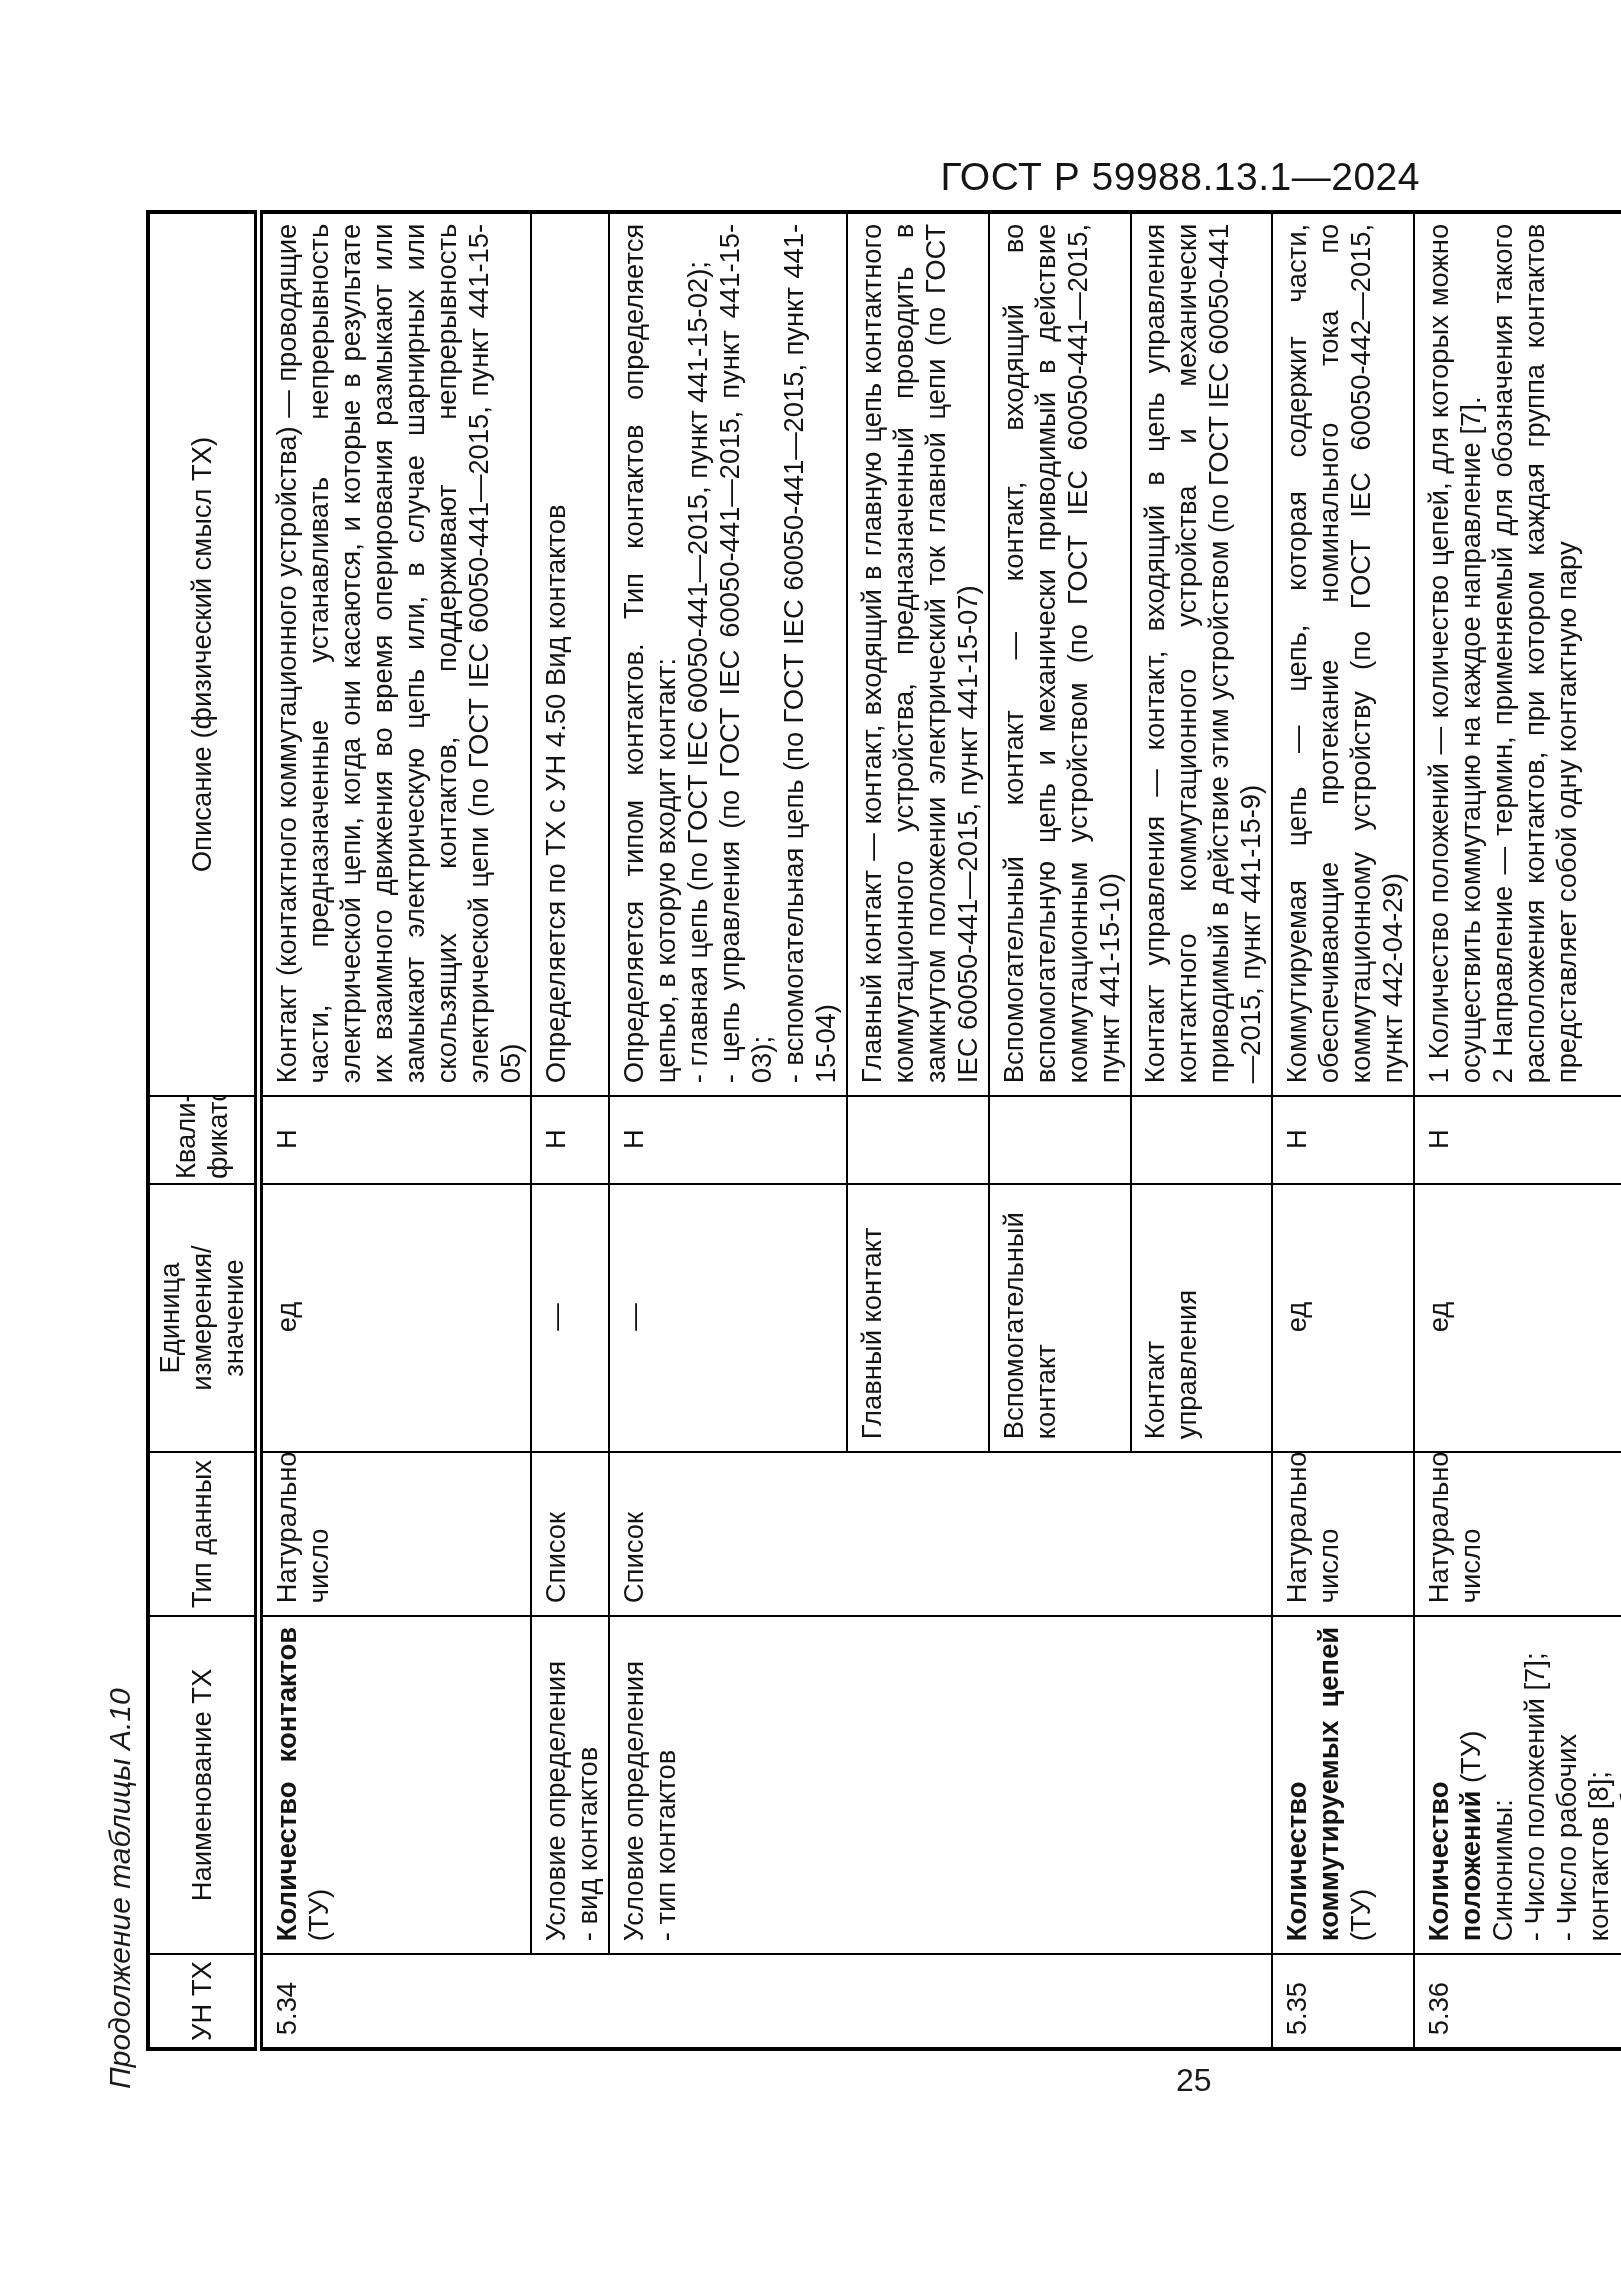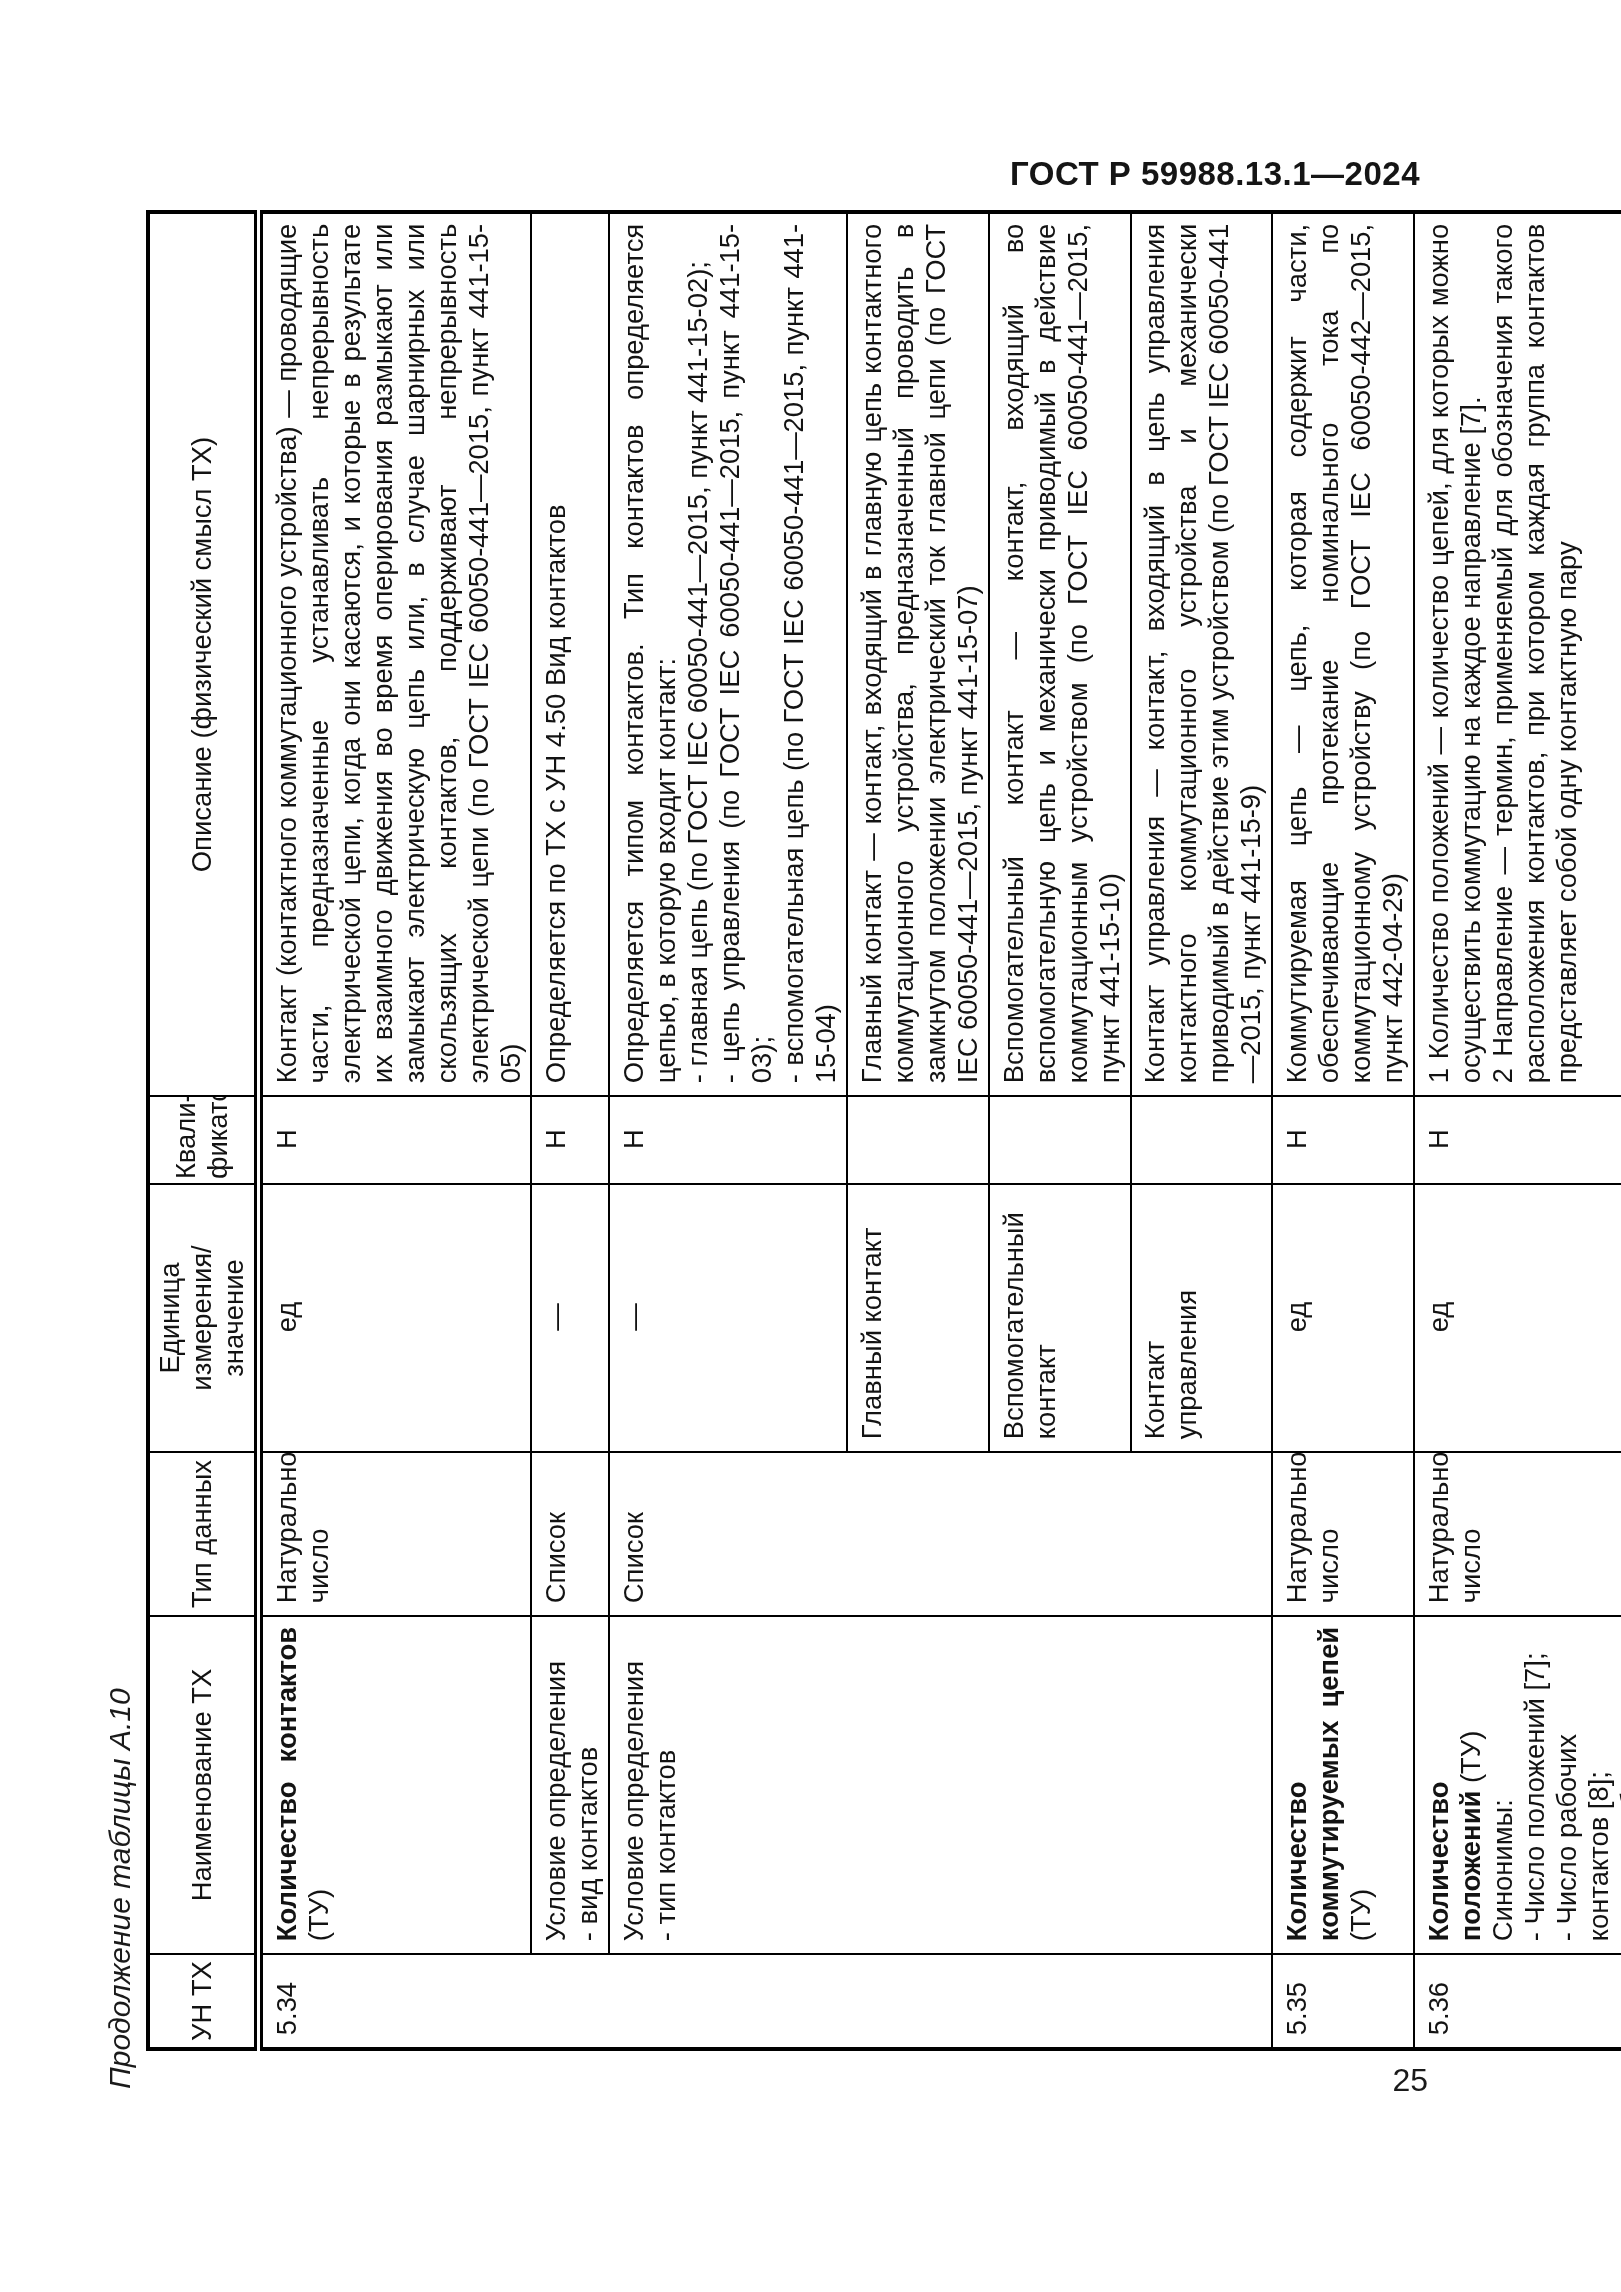--- a/index.html
+++ b/index.html
@@ -3,26 +3,26 @@
 <meta charset="utf-8">
 <style>
   html,body { margin:0; padding:0; }
   body {
     width:1621px; height:2293px; position:relative;
     background:#ffffff; overflow:hidden;
     font-family:"Liberation Sans", sans-serif; color:#111;
   }
   .doc-header {
     position:absolute; top:155px; left:0; width:1420px;
-    text-align:right; font-size:33px; font-weight:bold;
+    text-align:right; font-size:39px; font-weight:normal;
     letter-spacing:0.5px; color:#151515;
   }
   .page-number {
     position:absolute; top:2062px; left:1176px; width:252px;
-    text-align:right; font-size:32px; color:#1a1a1a;
+    font-size:32px; color:#1a1a1a;
   }
   
   .rotated-wrap {
     position:absolute; left:103px; top:2091px;
     width:1877px; height:1316px;
     transform:rotate(-90deg); transform-origin:0 0;
   }
   .table-caption {
     height:43px; font-size:30px; font-style:italic; color:#1a1a1a;
     padding-left:2px;

